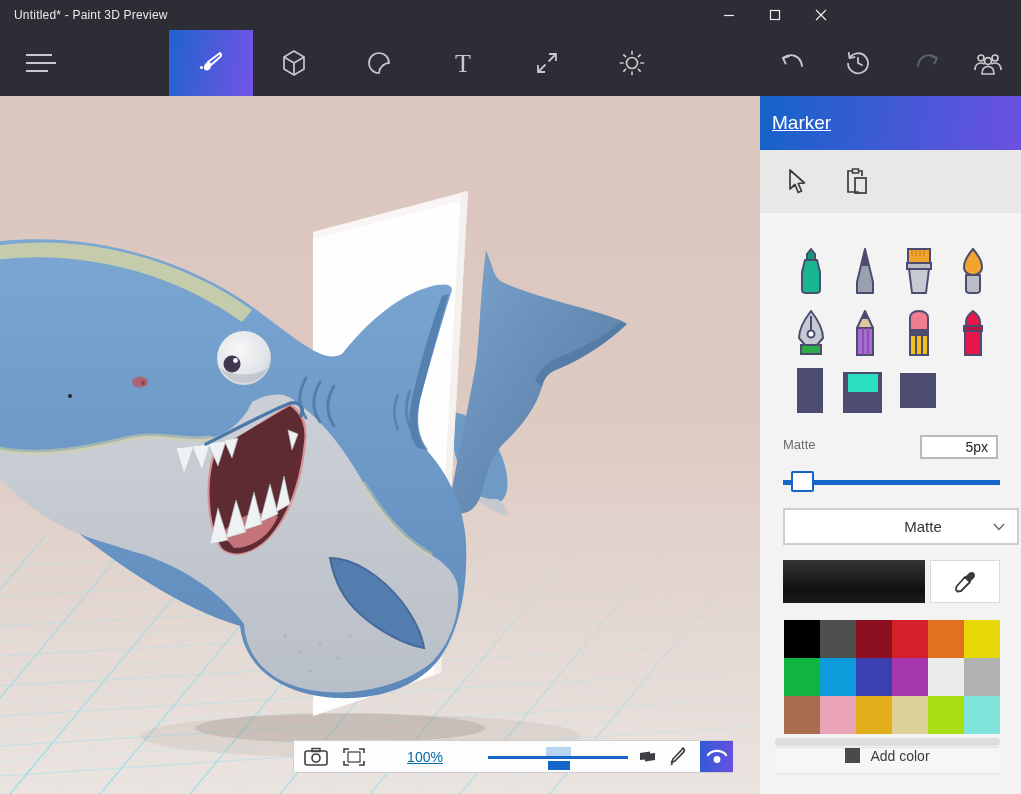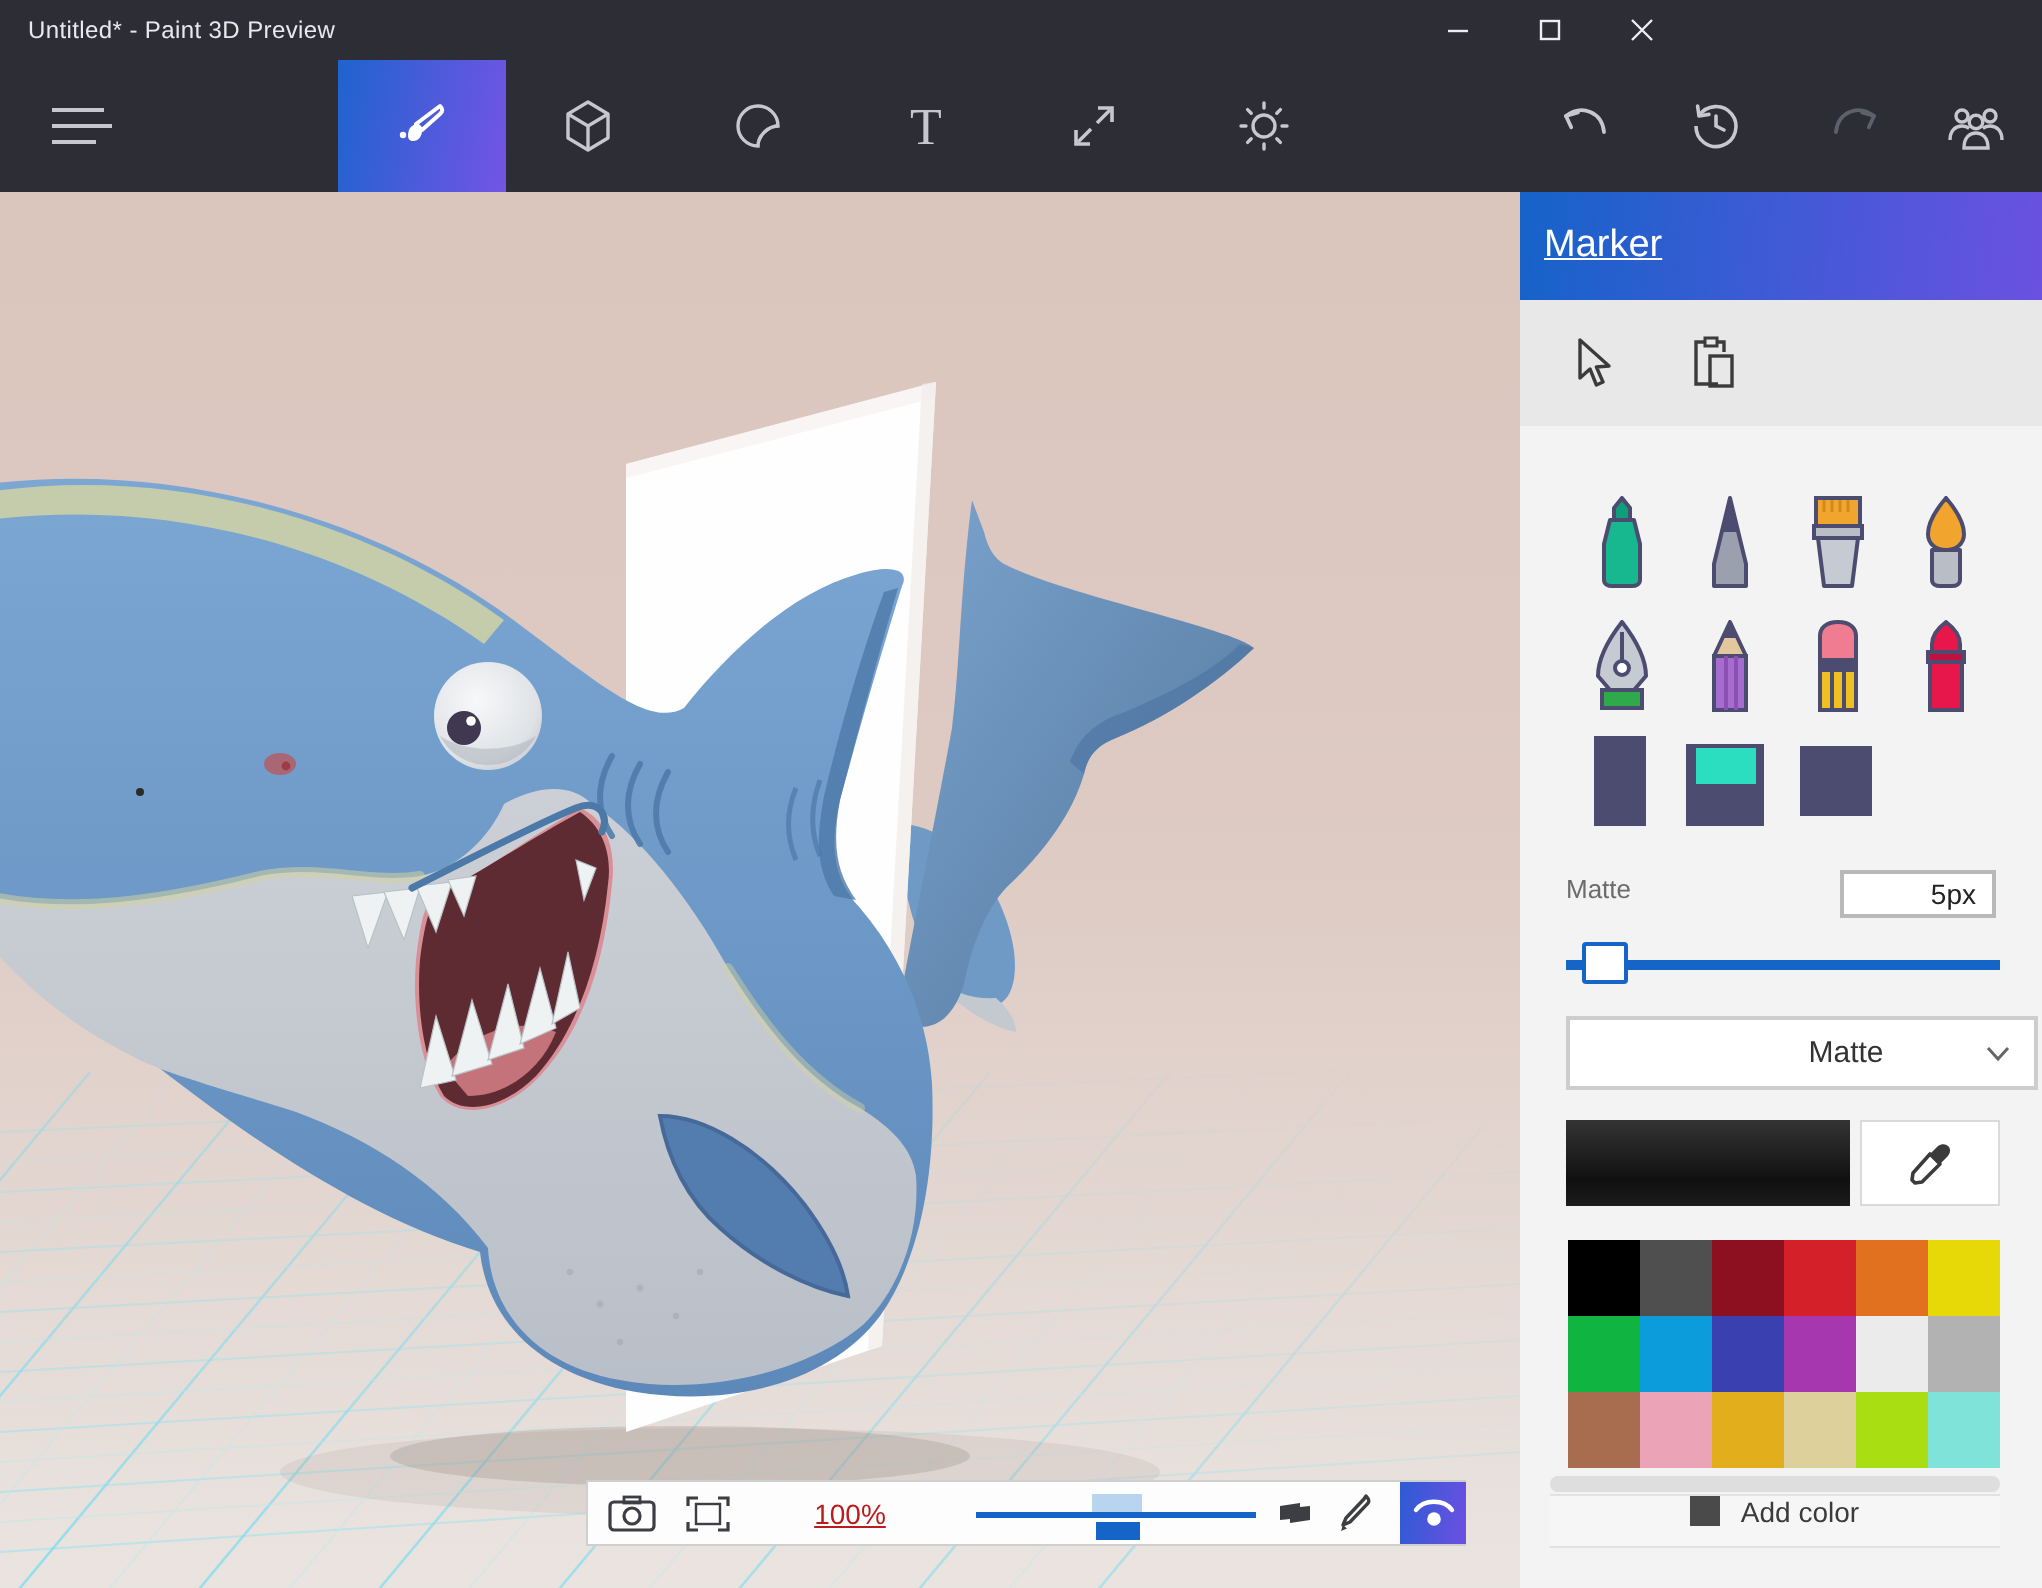--- a/index.html
+++ b/index.html
@@ -13,21 +13,21 @@
   .win-btn{width:46px;height:30px;display:flex;align-items:center;justify-content:center;cursor:default;}
   
   .toolbar{position:absolute;left:0;top:30px;width:1021px;height:66px;background:#2d2d35;}
   .tb-btn{position:absolute;top:0;height:66px;display:flex;align-items:center;justify-content:center;}
   .tb-btn.selected{background:linear-gradient(100deg,#1f63ce,#7454e5);}
   
   .canvas-wrap{position:absolute;left:0;top:96px;width:760px;height:698px;background:#ddc9c1;}
   
   .view-toolbar{position:absolute;left:293px;top:644px;width:440px;height:33px;background:#fdfdfd;border:1px solid #cfcfcf;box-sizing:border-box;}
   .vt-item{position:absolute;top:0;height:31px;display:flex;align-items:center;justify-content:center;}
-  .vt-zoom{color:#b91c1c;font-size:14px;text-decoration:underline;}
+  .vt-zoom{color:#0369a1;font-size:14px;text-decoration:underline;}
   .vt-track{position:absolute;left:194px;top:15px;width:140px;height:3px;background:#1565c9;}
   .vt-thumb-a{position:absolute;left:252px;top:6px;width:25px;height:9px;background:#b9d4ef;}
   .vt-thumb-b{position:absolute;left:254px;top:20px;width:22px;height:9px;background:#1565c9;}
   .vt-eye{position:absolute;left:406px;top:0;width:33px;height:31px;background:linear-gradient(100deg,#2e5bd4,#6c50e2);display:flex;align-items:center;justify-content:center;}
   
   .panel{position:absolute;left:760px;top:96px;width:261px;height:698px;background:#f3f3f3;}
   .panel-header{position:absolute;left:0;top:0;width:261px;height:54px;background:linear-gradient(95deg,#1563c9,#6b51e1);display:flex;align-items:center;}
   .panel-header span{color:#fff;font-size:19px;padding-left:12px;text-decoration:underline;}
   .panel-strip{position:absolute;left:0;top:54px;width:261px;height:63px;background:#e8e8e8;display:flex;align-items:center;}
   .strip-btn{width:46px;height:46px;display:flex;align-items:center;justify-content:center;margin-left:14px;}

